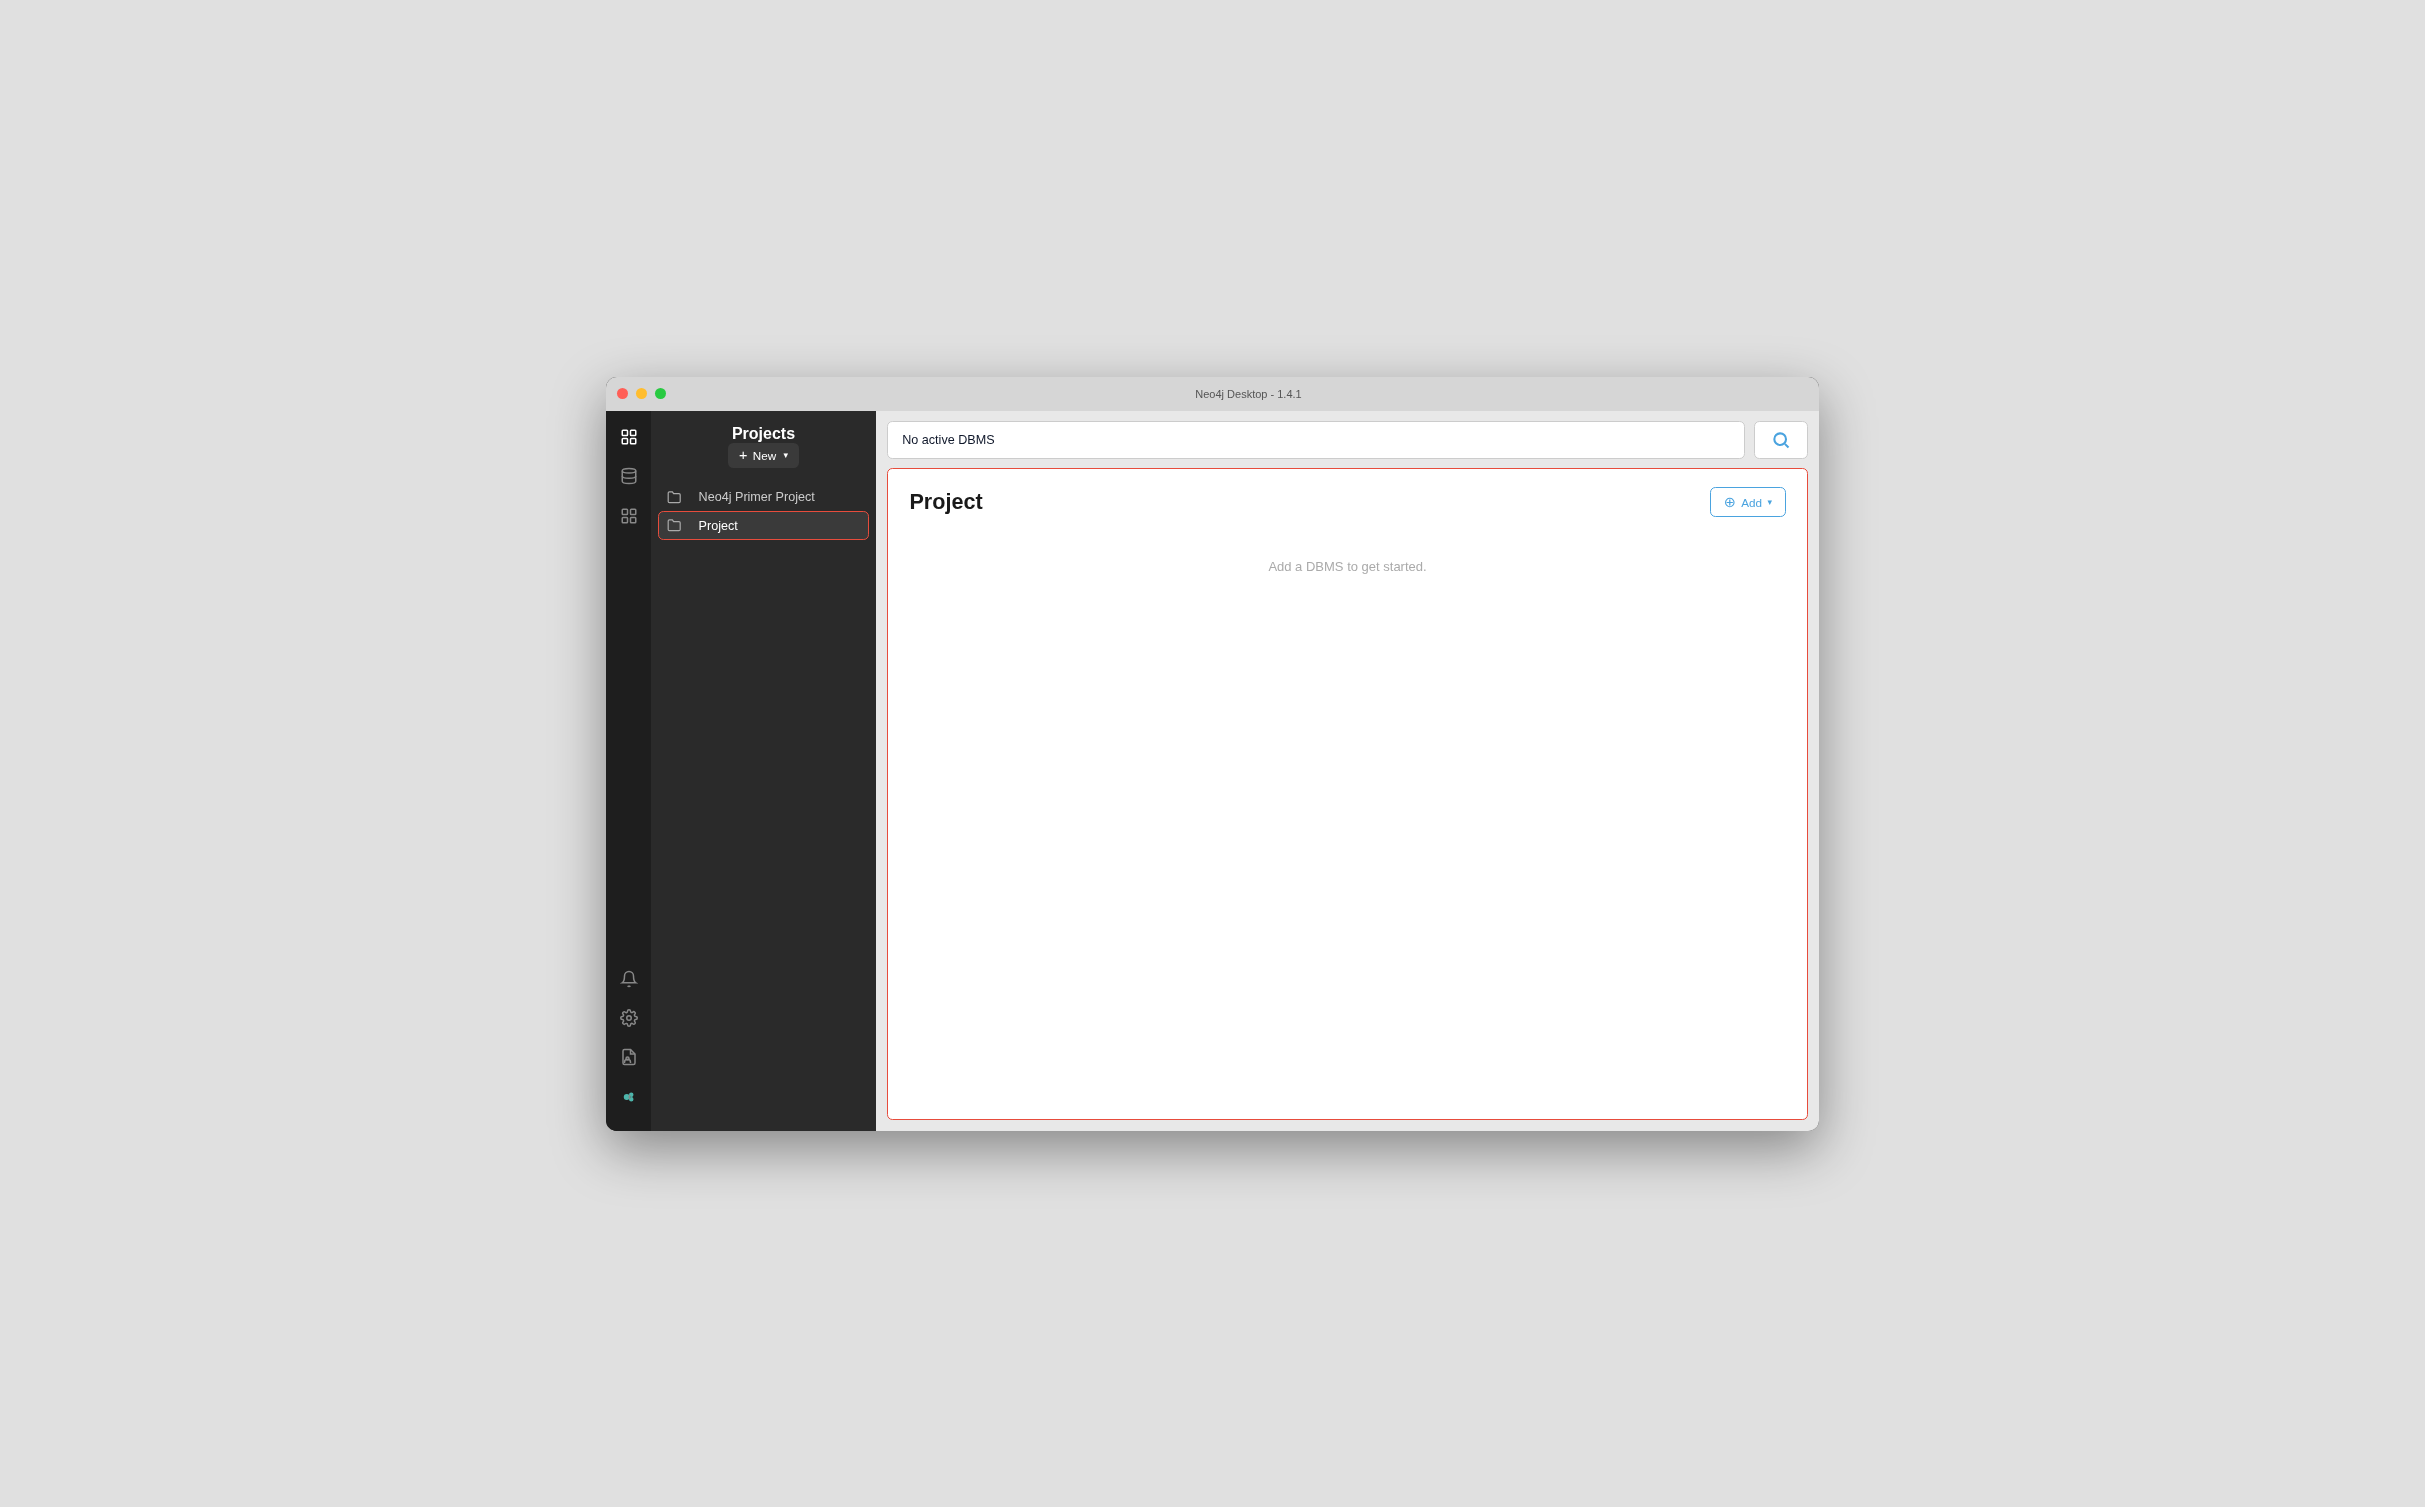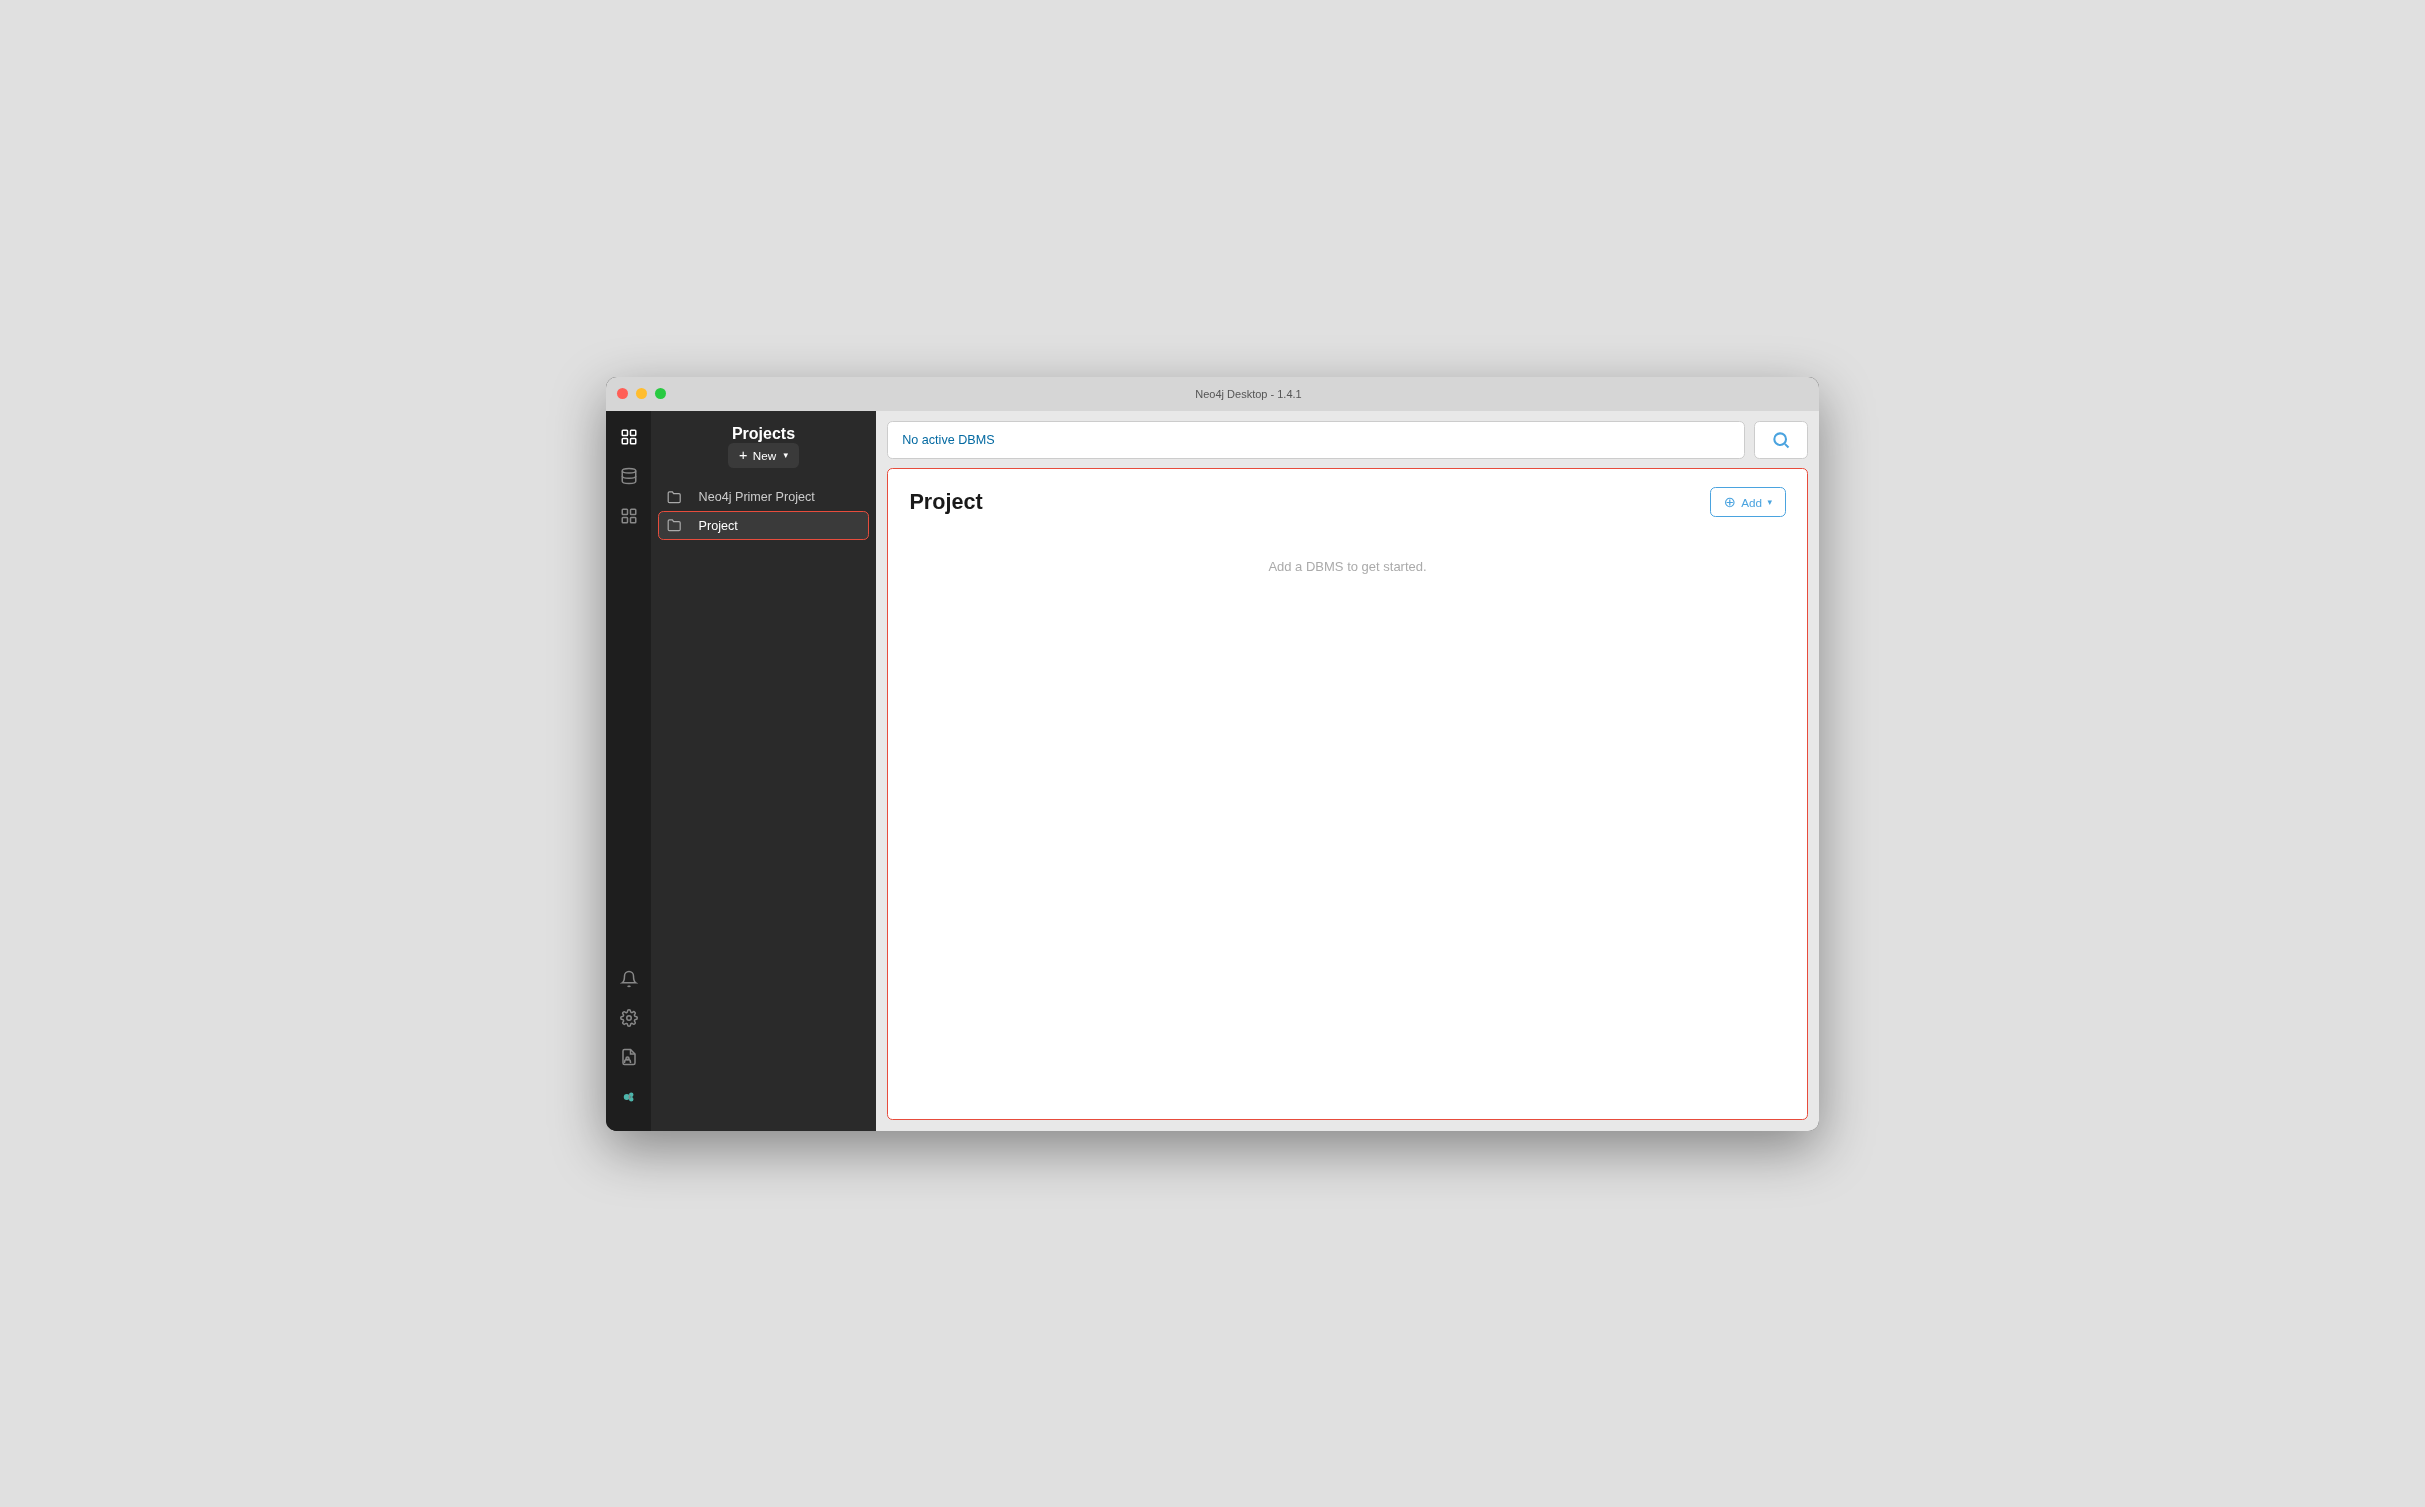--- a/index.html
+++ b/index.html
@@ -154,21 +154,21 @@
       gap: 9px;
       align-items: stretch;
     }
     .dbms-bar {
       flex: 1;
       background: #fff;
       border: 0.9px solid #ccc;
       border-radius: 5.4px;
       padding: 10.8px 14.4px;
       font-size: 12.6px;
-      color: #0369a1;
+      color: #0f172a;
       display: flex;
       align-items: center;
     }
     .search-btn {
       width: 54px;
       background: #fff;
       border: 0.9px solid #ccc;
       border-radius: 5.4px;
       display: flex;
       align-items: center;

